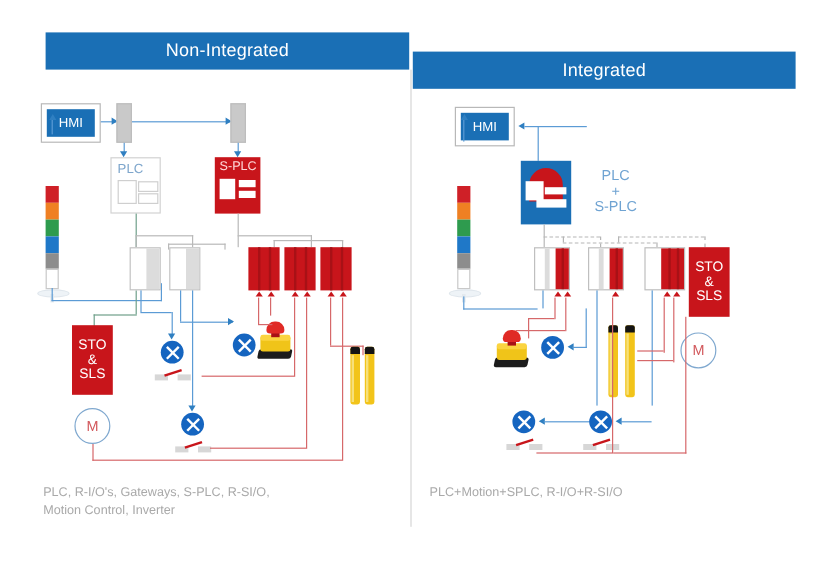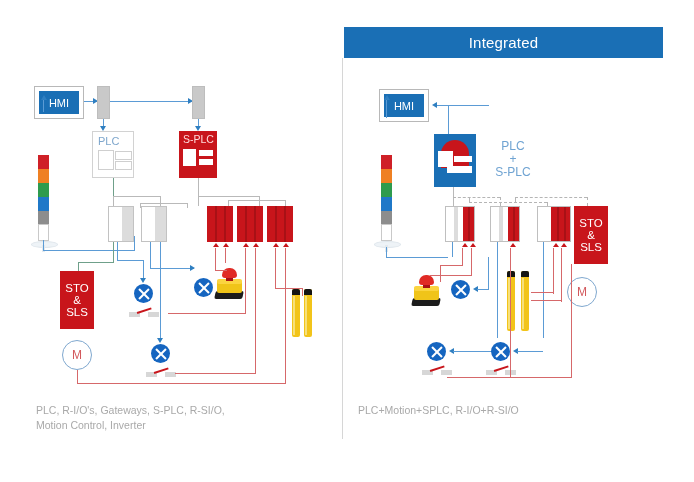--- a/index.html
+++ b/index.html
@@ -7,21 +7,21 @@
   #stage{position:relative;width:694px;height:482px;background:#fff;}
 
   
   .hdr{
     position:absolute;top:27px;height:31px;
     background:#1a6fb5;color:#fff;
     display:flex;align-items:center;justify-content:center;
     font-size:15px;letter-spacing:.2px;
   }
   #hdr-left{left:38px;width:303px;}
-  #hdr-right{left:344px;width:319px;}
+  #hdr-right{left:344px;width:319px;margin-top:16px;}
 
   
   #divider{position:absolute;left:342px;top:58px;width:1px;height:381px;background:#d6d6d6;}
 
   
   .caption{
     position:absolute;font-size:10.5px;color:#a9a9a9;line-height:15px;white-space:pre-line;
   }
   #cap-left{left:36px;top:403px;width:290px;}
   #cap-right{left:358px;top:403px;width:300px;}
@@ -129,20 +129,21 @@
   .ar-l{border-top:3.5px solid transparent;border-bottom:3.5px solid transparent;border-right:5px solid #2f7fc1;}
   .ar-d{border-left:3.5px solid transparent;border-right:3.5px solid transparent;border-top:5px solid #2f7fc1;}
   .ar-u{border-left:3.5px solid transparent;border-right:3.5px solid transparent;border-bottom:5px solid #2f7fc1;}
   .ar-u-red{border-left:3px solid transparent;border-right:3px solid transparent;border-bottom:4.5px solid #c8151b;}
 </style>
 </head>
 <body>
 
 <div id="stage">
 
+  <div class="hdr" id="hdr-left">Non-Integrated</div>
   <div class="hdr" id="hdr-right">Integrated</div>
   <div id="divider"></div>
 
   <div>
 
     <div class="node hmi-frame" style="left:34px;top:86px;width:50px;height:33px;">
       <div class="hmi-inner">HMI</div>
     </div>
 
     <div class="w h blue" style="left:84px;top:101px;width:13px;"></div>

